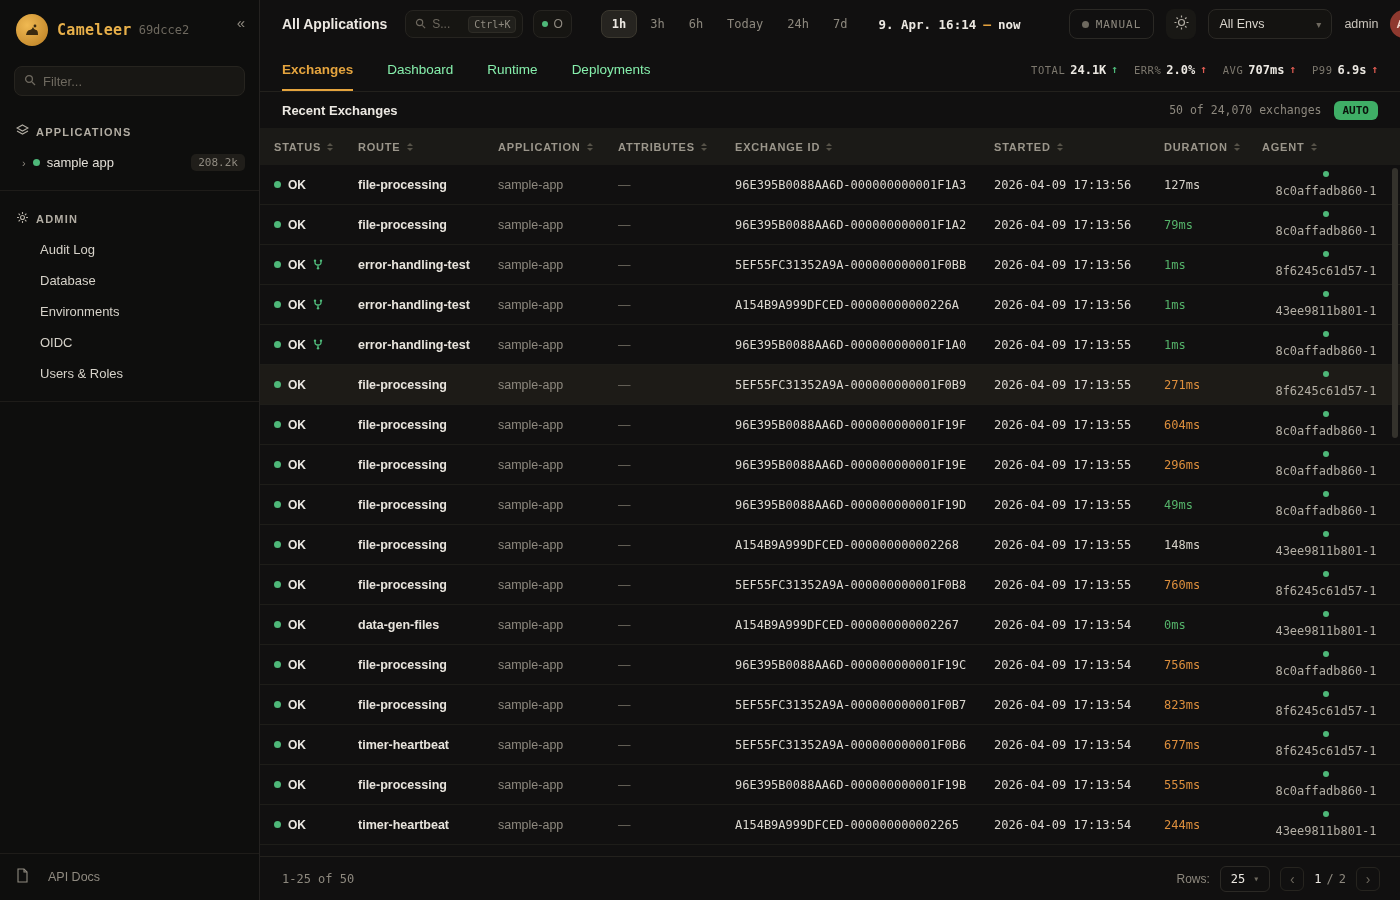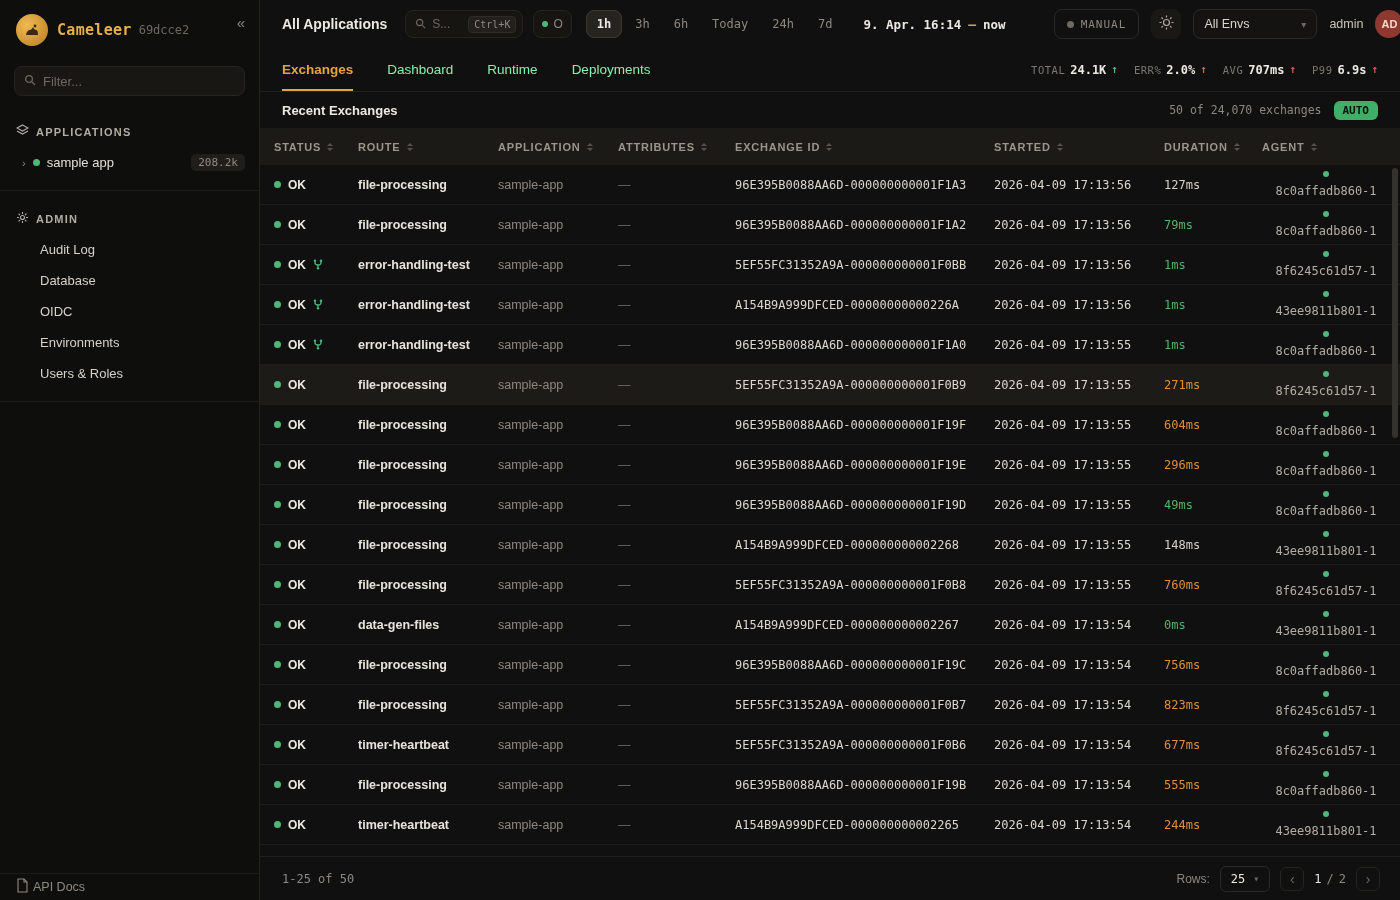--- a/index.html
+++ b/index.html
@@ -52,22 +52,22 @@
   .dot { width:7px; height:7px; border-radius:50%; background:#4eb879; display:inline-block; flex:none; }
   .dot.small { width:6px; height:6px; }
   .badge {
     margin-left:auto; font-family:"DejaVu Sans Mono", monospace; font-size:11px;
     color:#8f8a80; background:#201e1a; border-radius:5px; padding:2px 7px;
   }
   .divider { border-top:1px solid #1e1c19; margin:6px 0; }
   .admin-item { padding:8px 16px 8px 40px; font-size:13px; color:#d6d2c9; cursor:pointer; }
   .sb-spacer { flex:1; }
   .sb-footer {
-    border-top:1px solid #1e1c19; padding:4px 16px;
-    display:flex; align-items:center; gap:4px; color:#8f8a80; font-size:12.5px; cursor:pointer;
+    border-top:1px solid #1e1c19; padding:14px 16px;
+    display:flex; align-items:center; gap:19px; color:#8f8a80; font-size:12.5px; cursor:pointer;
   }
 
   
   main { flex:1; display:flex; flex-direction:column; height:100%; overflow:hidden; }
 
   .topbar { height:48px; min-height:48px; display:flex; align-items:center; padding:0 20px 0 22px; gap:10px; }
   .page-title { font-size:14px; font-weight:bold; color:#ece8e2; margin-right:8px; white-space:nowrap; }
   .search-box {
     width:120px; height:28px; background:#161512; border:1px solid #262420; border-radius:8px;
     display:flex; align-items:center; gap:6px; padding:0 6px 0 9px;
@@ -75,21 +75,21 @@
   .search-box input { width:30px; background:transparent; border:none; outline:none; color:#8f8a80; font-size:12px; }
   .search-box input::placeholder { color:#6e695f; }
   .kbd {
     font-family:"DejaVu Sans Mono", monospace; font-size:10px; color:#8f8a80;
     background:#21201c; border:1px solid #2e2c26; border-radius:4px; padding:2px 5px; white-space:nowrap;
   }
   .online-pill {
     height:28px; border:1px solid #262420; background:#161512; border-radius:8px;
     display:flex; align-items:center; gap:5px; padding:0 8px; color:#8f8a80; font-size:12px;
   }
-  .time-group { display:flex; align-items:center; gap:2px; margin-left:4px; }
+  .time-group { display:flex; align-items:center; gap:2px; margin-left:19px; }
   .trange {
     font-family:"DejaVu Sans Mono", monospace; font-size:12px; color:#8d887e;
     background:transparent; border:1px solid transparent; border-radius:8px;
     height:28px; padding:0 10px; cursor:pointer;
   }
   .trange.active { background:#262420; border-color:#3b382f; color:#ece8e2; font-weight:bold; }
   .time-display { display:flex; align-items:center; gap:7px; margin-left:10px; white-space:nowrap; }
   .time-from,.time-to { font-family:"DejaVu Sans Mono", monospace; font-size:12.5px; font-weight:bold; color:#ece8e2; }
   .time-sep { color:#e3a13d; font-weight:bold; }
   .topbar-right { margin-left:auto; display:flex; align-items:center; gap:12px; }
@@ -257,22 +257,22 @@
           <svg width="13" height="13" viewBox="0 0 13 13">
               <circle cx="6.5" cy="6.5" r="2" fill="none" stroke="#b2ada3" stroke-width="1.1"></circle>
               <path d="M6.5 1 v2 M6.5 10 v2 M1 6.5 h2 M10 6.5 h2 M2.6 2.6 l1.4 1.4 M9 9 l1.4 1.4 M10.4 2.6 L9 4 M4 9 l-1.4 1.4" stroke="#b2ada3" stroke-width="1.1"></path>
             </svg>
         </span>
         <span>ADMIN</span>
       </div>
       <div id="admin-items">
           <div class="admin-item">Audit Log</div>
           <div class="admin-item">Database</div>
+          <div class="admin-item">Environments</div>
           <div class="admin-item">OIDC</div>
-          <div class="admin-item">Environments</div>
           <div class="admin-item">Users &amp; Roles</div>
         </div>
     </div>
 
     <div class="divider"></div>
     <div class="sb-spacer"></div>
 
     <div class="sb-footer">
       <span>
         <svg width="13" height="15" viewBox="0 0 13 15">

